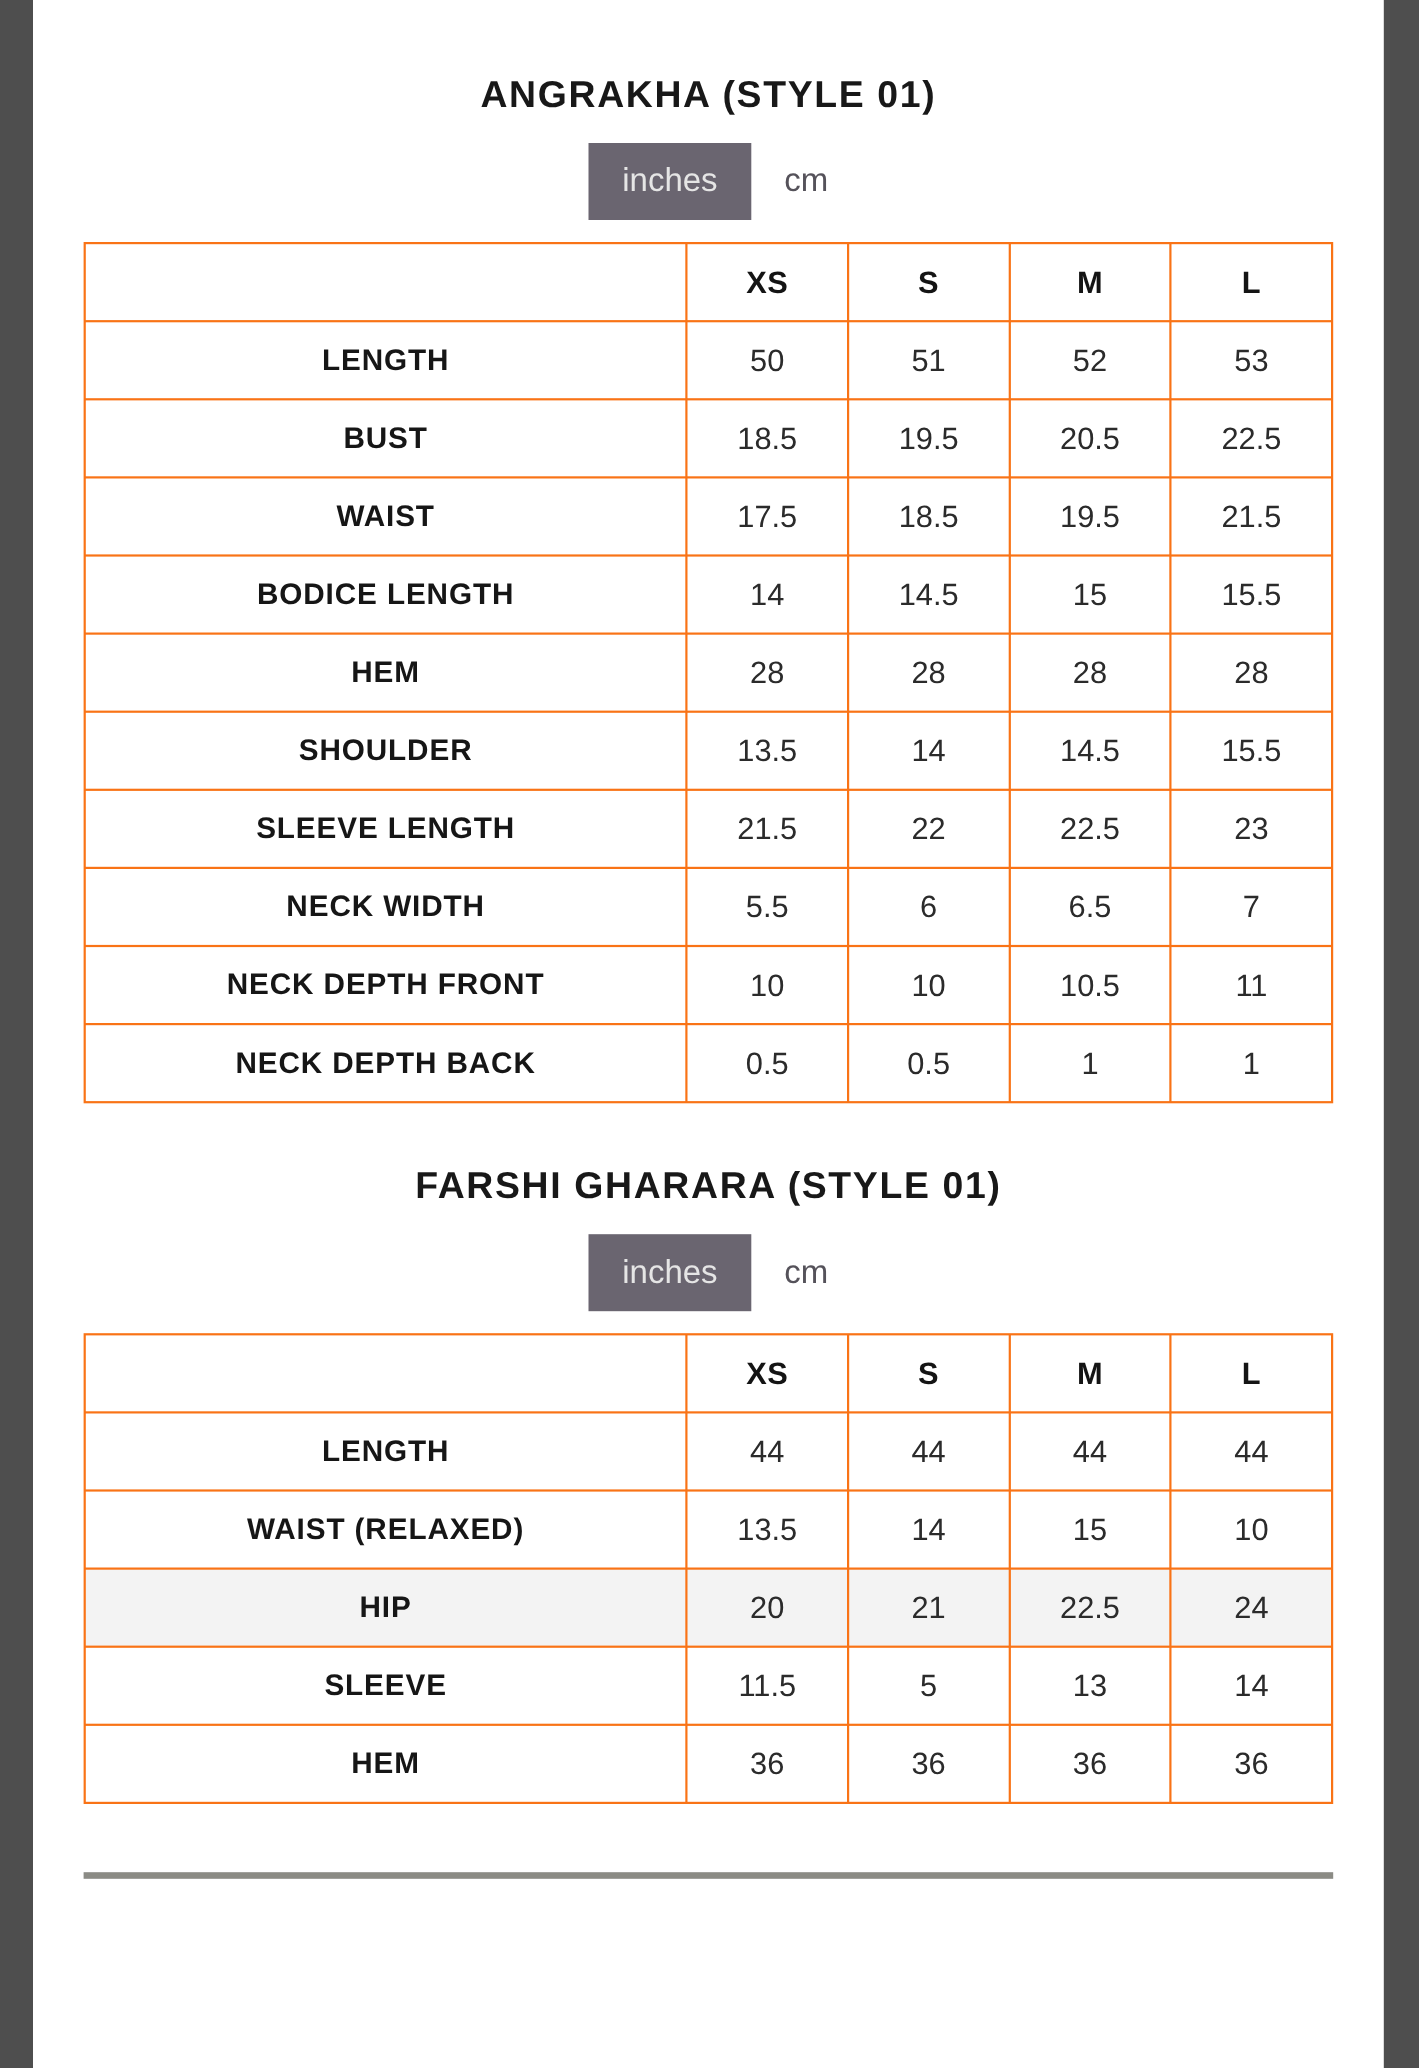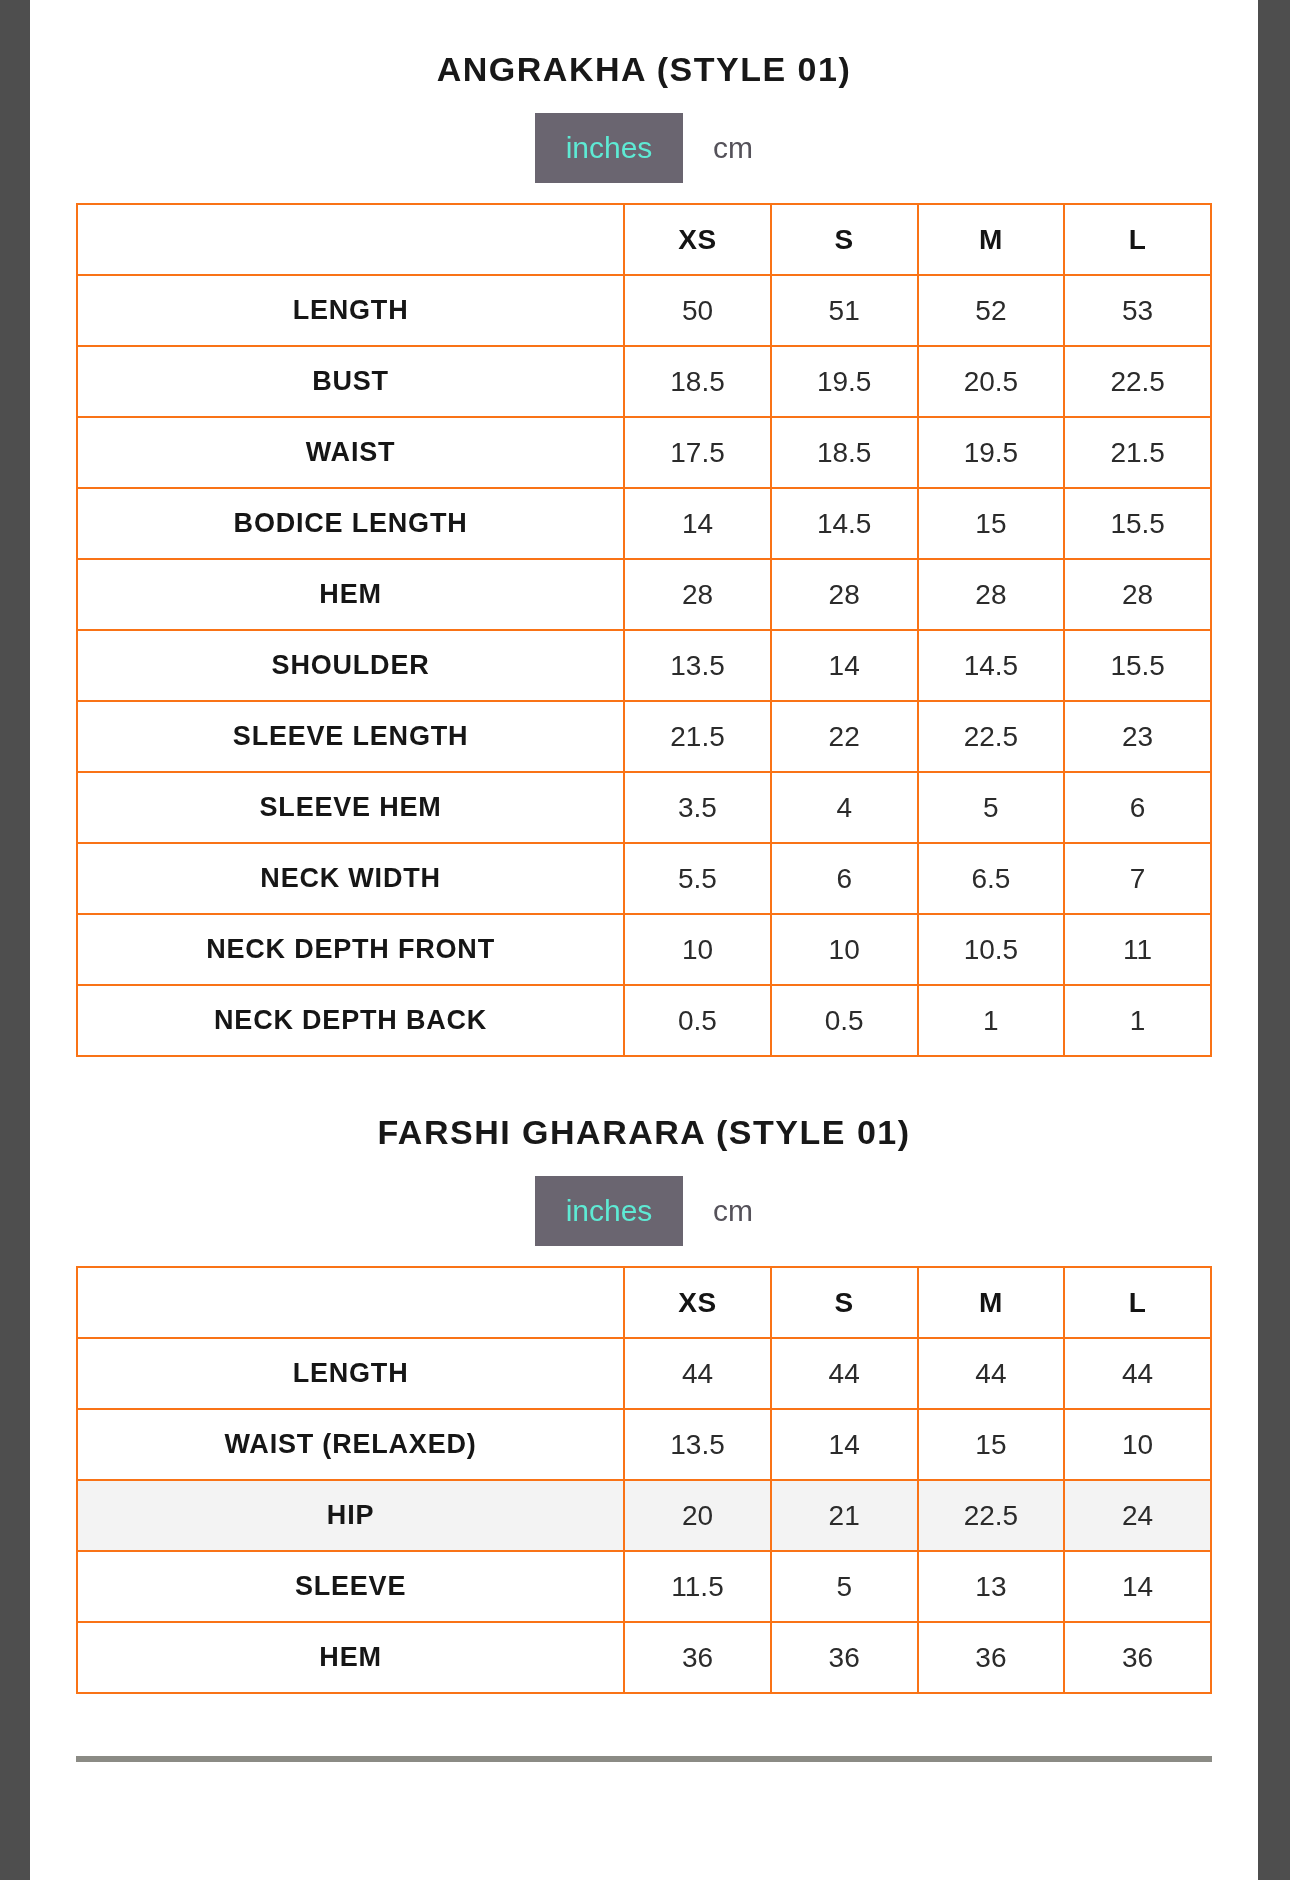--- a/index.html
+++ b/index.html
@@ -7,32 +7,32 @@
     width:1290px;height:1880px;position:relative;overflow:hidden;
     background:#ffffff;
     font-family:"Liberation Sans", sans-serif;
     color:#1f1f1f;
   }
   .edge-bar{position:absolute;top:0;bottom:0;background:#4e4e4e;}
   .edge-bar.left{left:0;width:30px;}
   .edge-bar.right{right:0;width:32px;}
   .content{position:absolute;left:30px;right:32px;top:0;bottom:0;padding-top:50px;}
   .section-title{
-    margin:0;text-align:center;font-size:34px;font-weight:bold;
+    margin:17px;text-align:center;font-size:34px;font-weight:bold;
     letter-spacing:1.5px;color:#181818;
   }
   .toggle-wrap{
     margin:24px auto 0;display:flex;justify-content:center;align-items:center;
     gap:30px;height:70px;
   }
   .unit{
     font-family:inherit;font-size:30px;border:none;cursor:pointer;line-height:1;
   }
   .unit.selected{
-    background:#6a6570;color:#5eead4;height:70px;min-width:148px;padding:0 12px;
+    background:#6a6570;color:#e5e5e5;height:70px;min-width:148px;padding:0 12px;
   }
   .unit.plain{background:transparent;color:#55525a;padding:0;}
   table.size-table{
     border-collapse:separate;border-spacing:2px;background:#f97316;
     width:1136px;margin:20px auto 0;table-layout:fixed;
   }
   table.size-table th, table.size-table td{
     background:#ffffff;height:69px;text-align:center;vertical-align:middle;
     padding:0;overflow:hidden;
   }
@@ -118,27 +118,20 @@
             <td>15.5</td>
           </tr>
           <tr>
             <th>SLEEVE LENGTH</th>
             <td>21.5</td>
             <td>22</td>
             <td>22.5</td>
             <td>23</td>
           </tr>
           <tr>
-            <th>SLEEVE HEM</th>
-            <td>3.5</td>
-            <td>4</td>
-            <td>5</td>
-            <td>6</td>
-          </tr>
-          <tr>
             <th>NECK WIDTH</th>
             <td>5.5</td>
             <td>6</td>
             <td>6.5</td>
             <td>7</td>
           </tr>
           <tr>
             <th>NECK DEPTH FRONT</th>
             <td>10</td>
             <td>10</td>

